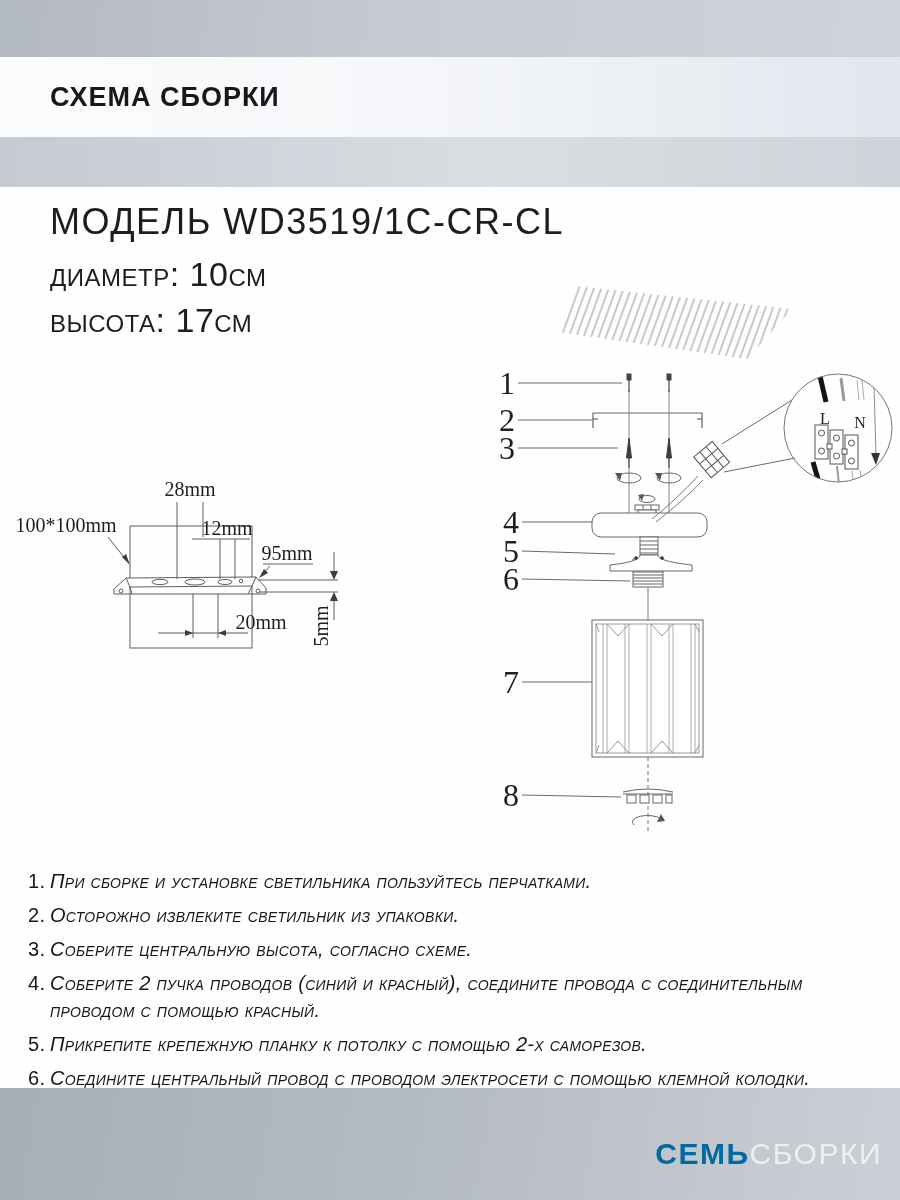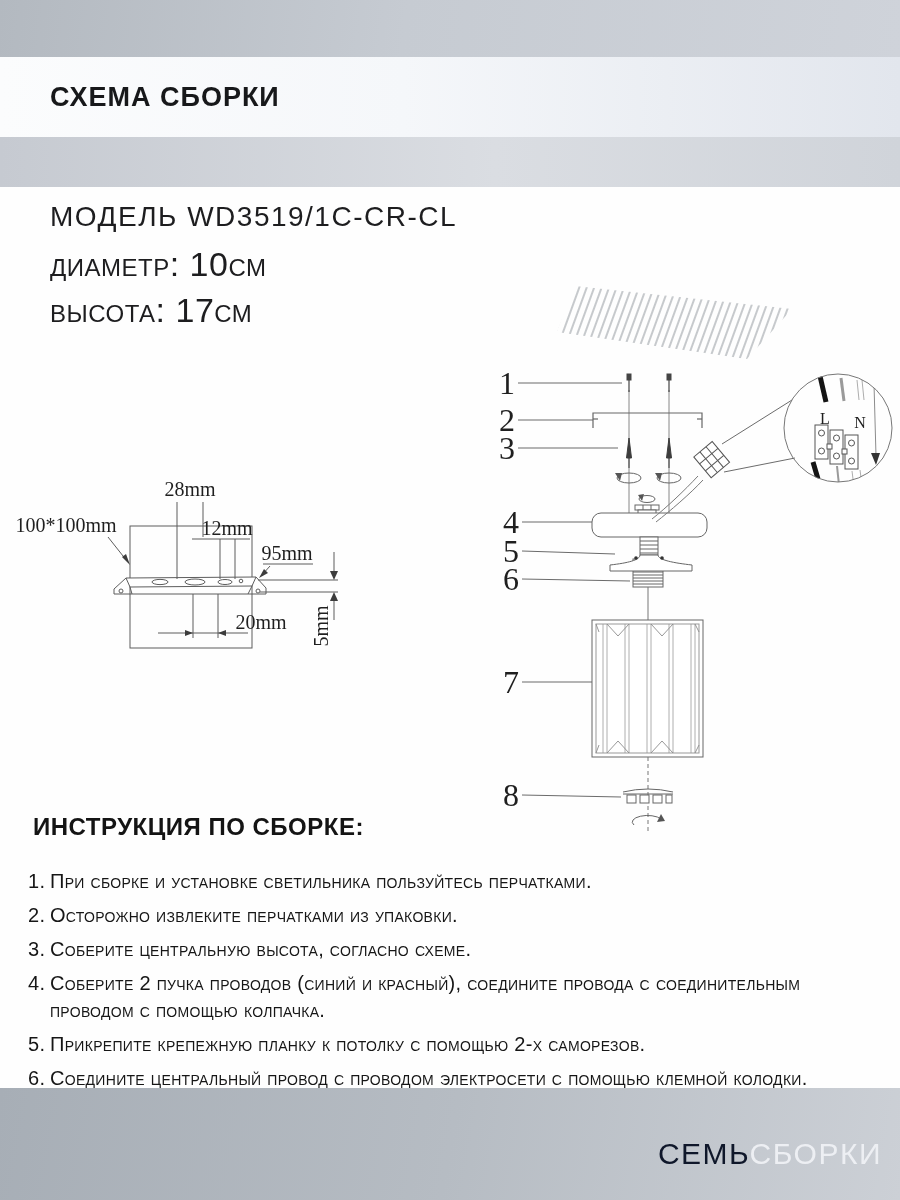--- a/index.html
+++ b/index.html
@@ -11,44 +11,44 @@
     background:linear-gradient(97deg,#b3b9c0 0%,#c6cbd2 45%,#cfd3da 100%);}
   .band-title{position:absolute;left:0;top:57px;width:900px;height:80px;
     background:linear-gradient(90deg,#fbfcfd 0%,#f5f7fa 45%,#e2e6ed 100%);
     display:flex;align-items:center;}
   .band-title h1{margin:0 0 0 50px;font-size:27px;font-weight:700;letter-spacing:1px;color:#17181a;}
   .band-sub{position:absolute;left:0;top:137px;width:900px;height:50px;
     background:linear-gradient(90deg,#c6cad1 0%,#dadde2 55%,#d0d4da 100%);}
 
   
   .model{position:absolute;left:50px;top:201px;color:#1d1d1f;}
-  .model .m-title{font-size:28px;font-weight:400;letter-spacing:1.5px;margin-bottom:12px;}
+  .model .m-title{font-size:36px;font-weight:400;letter-spacing:1.5px;margin-bottom:12px;}
   .model .m-line{font-size:34px;font-variant:small-caps;letter-spacing:.5px;margin-bottom:7px;}
 
   
   .svg-abs{position:absolute;}
   svg text{font-family:"Liberation Serif",serif;fill:#1f1f1f;}
   .dim{font-size:20px;}
   .pnum{font-size:32px;}
   .tlabel{font-size:16px;}
 
   
   .instr-head{position:absolute;left:33px;top:812px;font-size:24px;font-weight:700;
     letter-spacing:.5px;color:#141414;line-height:30px;}
   .instr{position:absolute;left:28px;top:868px;width:848px;color:#161616;}
   .item{display:flex;margin-bottom:7px;font-size:20px;line-height:27px;
     font-variant:small-caps;letter-spacing:.3px;}
   .item .n{flex:0 0 18px;margin-right:4px;}
-  .item .t{flex:1;max-width:812px;}
+  .item .t{flex:1;max-width:812px;font-style:italic;}
 
   
   .band-bottom{position:absolute;left:0;top:1088px;width:900px;height:112px;
     background:linear-gradient(100deg,#a7aeb6 0%,#b6bcc3 50%,#ccd0d6 100%);}
   .brand{position:absolute;right:18px;top:1136px;font-size:30px;letter-spacing:1.5px;line-height:36px;}
-  .brand .b1{font-weight:400;color:#0f172a;text-align:right;}
+  .brand .b1{font-weight:700;color:#0369a1;text-align:right;}
   .brand .b2{font-weight:400;color:#edeff3;}
 </style>
 </head>
 <body>
 
 <div class="page">
 
   <div class="band-top"></div>
   <div class="band-title">
     <h1>СХЕМА СБОРКИ</h1>
@@ -294,40 +294,39 @@
     <text class="pnum" x="45" y="122" text-anchor="end">1</text>
     <text class="pnum" x="45" y="159" text-anchor="end">2</text>
     <text class="pnum" x="45" y="187" text-anchor="end">3</text>
     <text class="pnum" x="49" y="261" text-anchor="end">4</text>
     <text class="pnum" x="49" y="290" text-anchor="end">5</text>
     <text class="pnum" x="49" y="318" text-anchor="end">6</text>
     <text class="pnum" x="49" y="421" text-anchor="end">7</text>
     <text class="pnum" x="49" y="534" text-anchor="end">8</text>
   </svg>
 
-  <div class="instr-head">ИНСТРУКЦИЯ ПО СБОРКЕ:</div>
 
   <div class="instr">
     <div class="item">
       <span class="n">1.</span>
       <span class="t">При сборке и установке светильника пользуйтесь перчатками.</span>
     </div>
     <div class="item">
       <span class="n">2.</span>
-      <span class="t">Осторожно извлеките перчатками из упаковки.</span>
+      <span class="t">Осторожно извлеките светильник из упаковки.</span>
     </div>
     <div class="item">
       <span class="n">3.</span>
       <span class="t">Соберите центральную высота, согласно схеме.</span>
     </div>
     <div class="item">
       <span class="n">4.</span>
       <span class="t">
         <span>Соберите 2 пучка проводов (синий и красный), соедините провода с соединительным</span><br>
-        <span>проводом с помощью колпачка.</span>
+        <span>проводом с помощью красный.</span>
       </span>
     </div>
     <div class="item">
       <span class="n">5.</span>
       <span class="t">Прикрепите крепежную планку к потолку с помощью 2-х саморезов.</span>
     </div>
     <div class="item">
       <span class="n">6.</span>
       <span class="t">Соедините центральный провод с проводом электросети с помощью клемной колодки.</span>
     </div>

